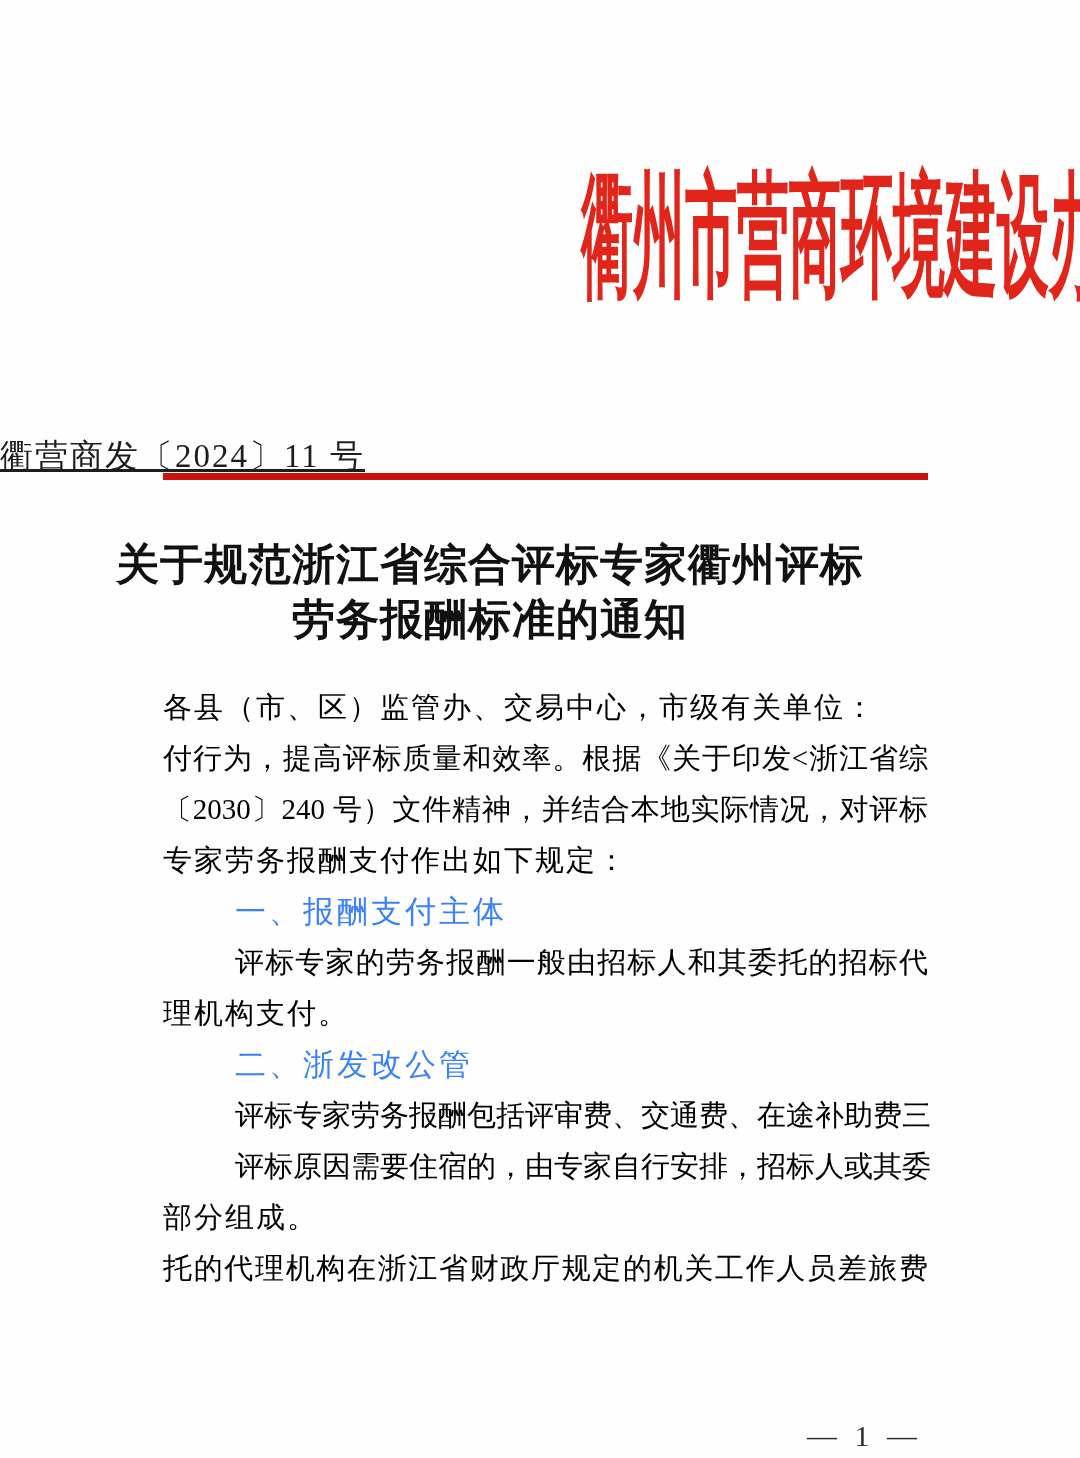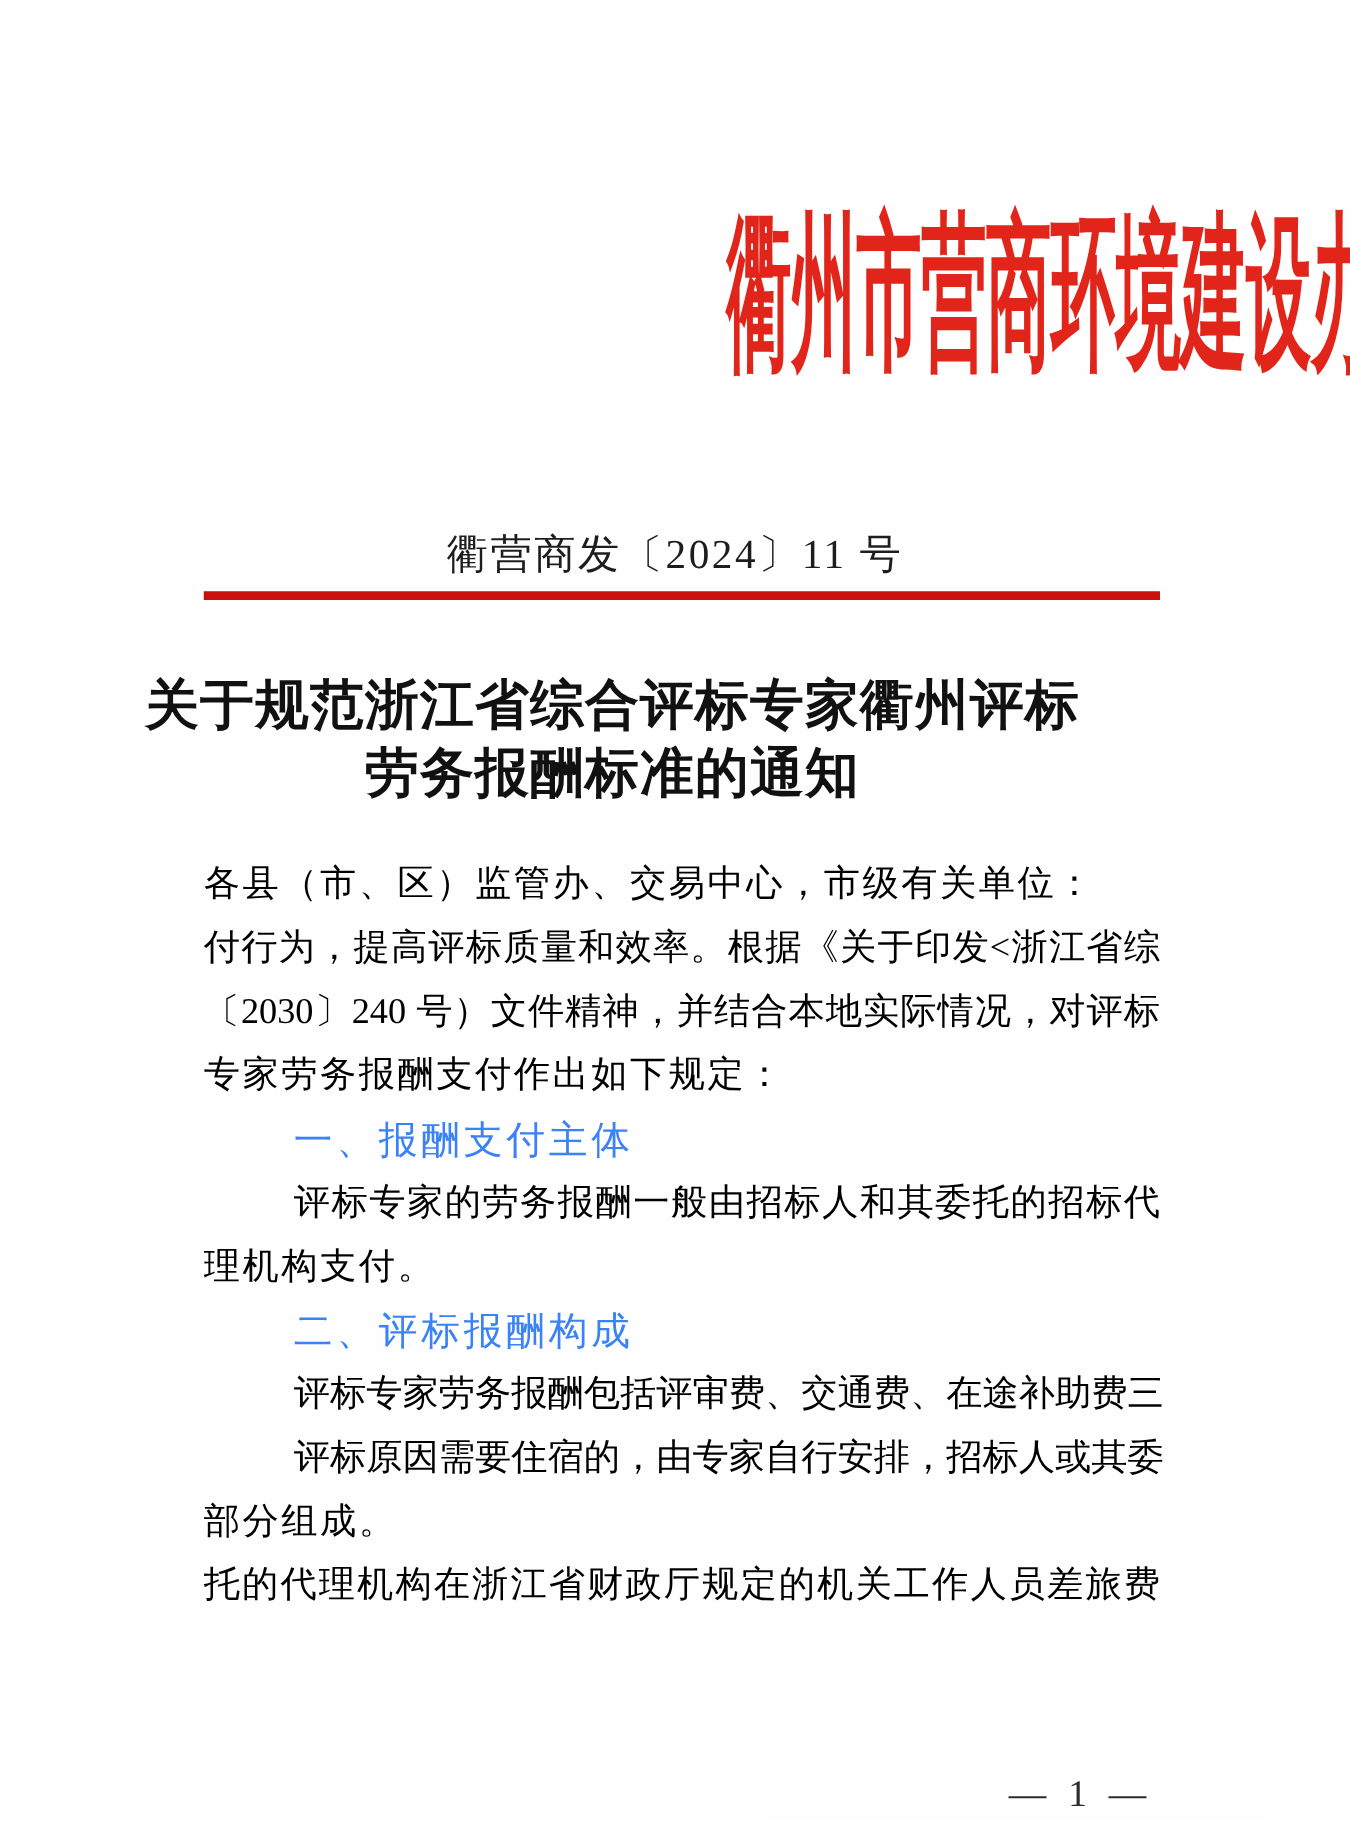--- a/index.html
+++ b/index.html
@@ -32,28 +32,29 @@
     line-height: 138px;
     color: var(--header-red, #e1251b);
     transform: scaleX(0.385);
     transform-origin: center center;
     letter-spacing: 0;
   }
 
   
   .doc-number {
     position: absolute;
-    top: 426px;
+    top: 438px;
     left: 0;
     width: 1080px;
-    text-align: center;
+    text-align: left;
     font-size: 33px;
     line-height: 36px;
     letter-spacing: 2px;
     color: #1d1d1d;
+    text-decoration: underline;
   }
 
   
   .red-rule {
     position: absolute;
     top: 473px;
     left: 163px;
     width: 765px;
     height: 7px;
     background: var(--rule-red, #c9120c);
@@ -134,21 +135,21 @@
   </div>
 
   <div class="body-block">
     <div class="line">各县（市、区）监管办、交易中心，市级有关单位：</div>
     <div class="line fill">付行为，提高评标质量和效率。根据《关于印发&lt;浙江省综</div>
     <div class="line fill">〔2030〕240 号）文件精神，并结合本地实际情况，对评标</div>
     <div class="line">专家劳务报酬支付作出如下规定：</div>
     <div class="line indent heading">一、报酬支付主体</div>
     <div class="line indent fill">评标专家的劳务报酬一般由招标人和其委托的招标代</div>
     <div class="line">理机构支付。</div>
-    <div class="line indent heading">二、评标报酬构成</div>
+    <div class="line indent heading">二、浙发改公管</div>
     <div class="line indent fill">评标专家劳务报酬包括评审费、交通费、在途补助费三</div>
     <div class="line indent fill">评标原因需要住宿的，由专家自行安排，招标人或其委</div>
     <div class="line">部分组成。</div>
     <div class="line fill">托的代理机构在浙江省财政厅规定的机关工作人员差旅费</div>
   </div>
 
   <div class="page-number">— 1 —</div>
 
 </div>
 

